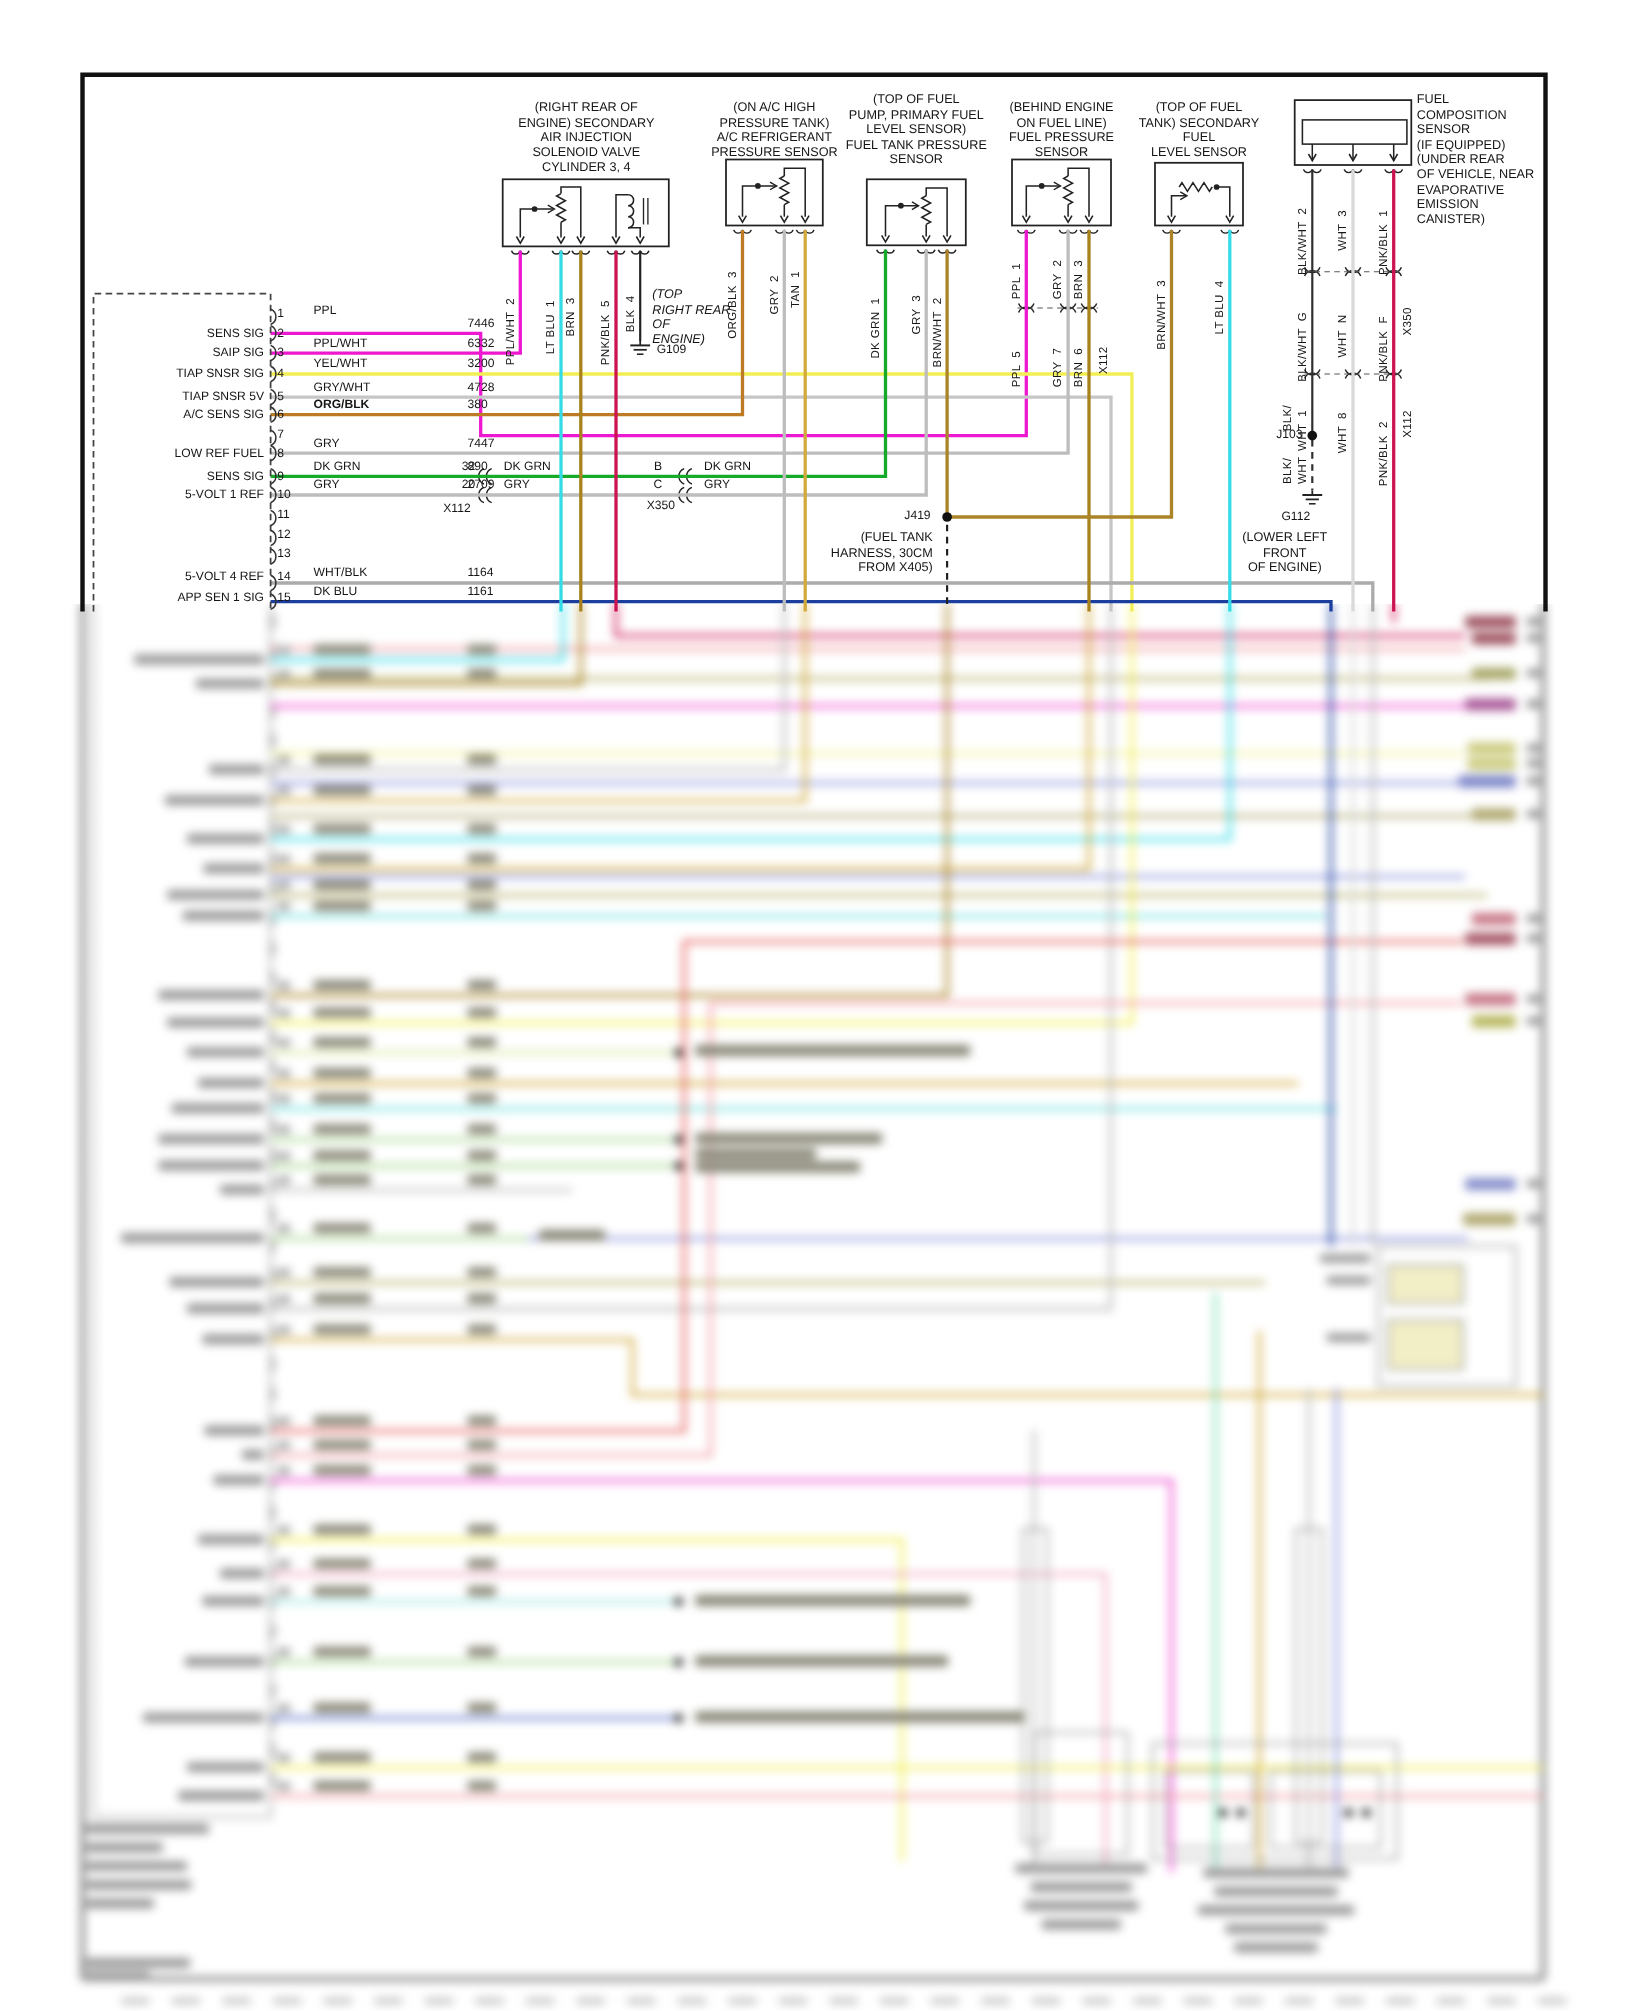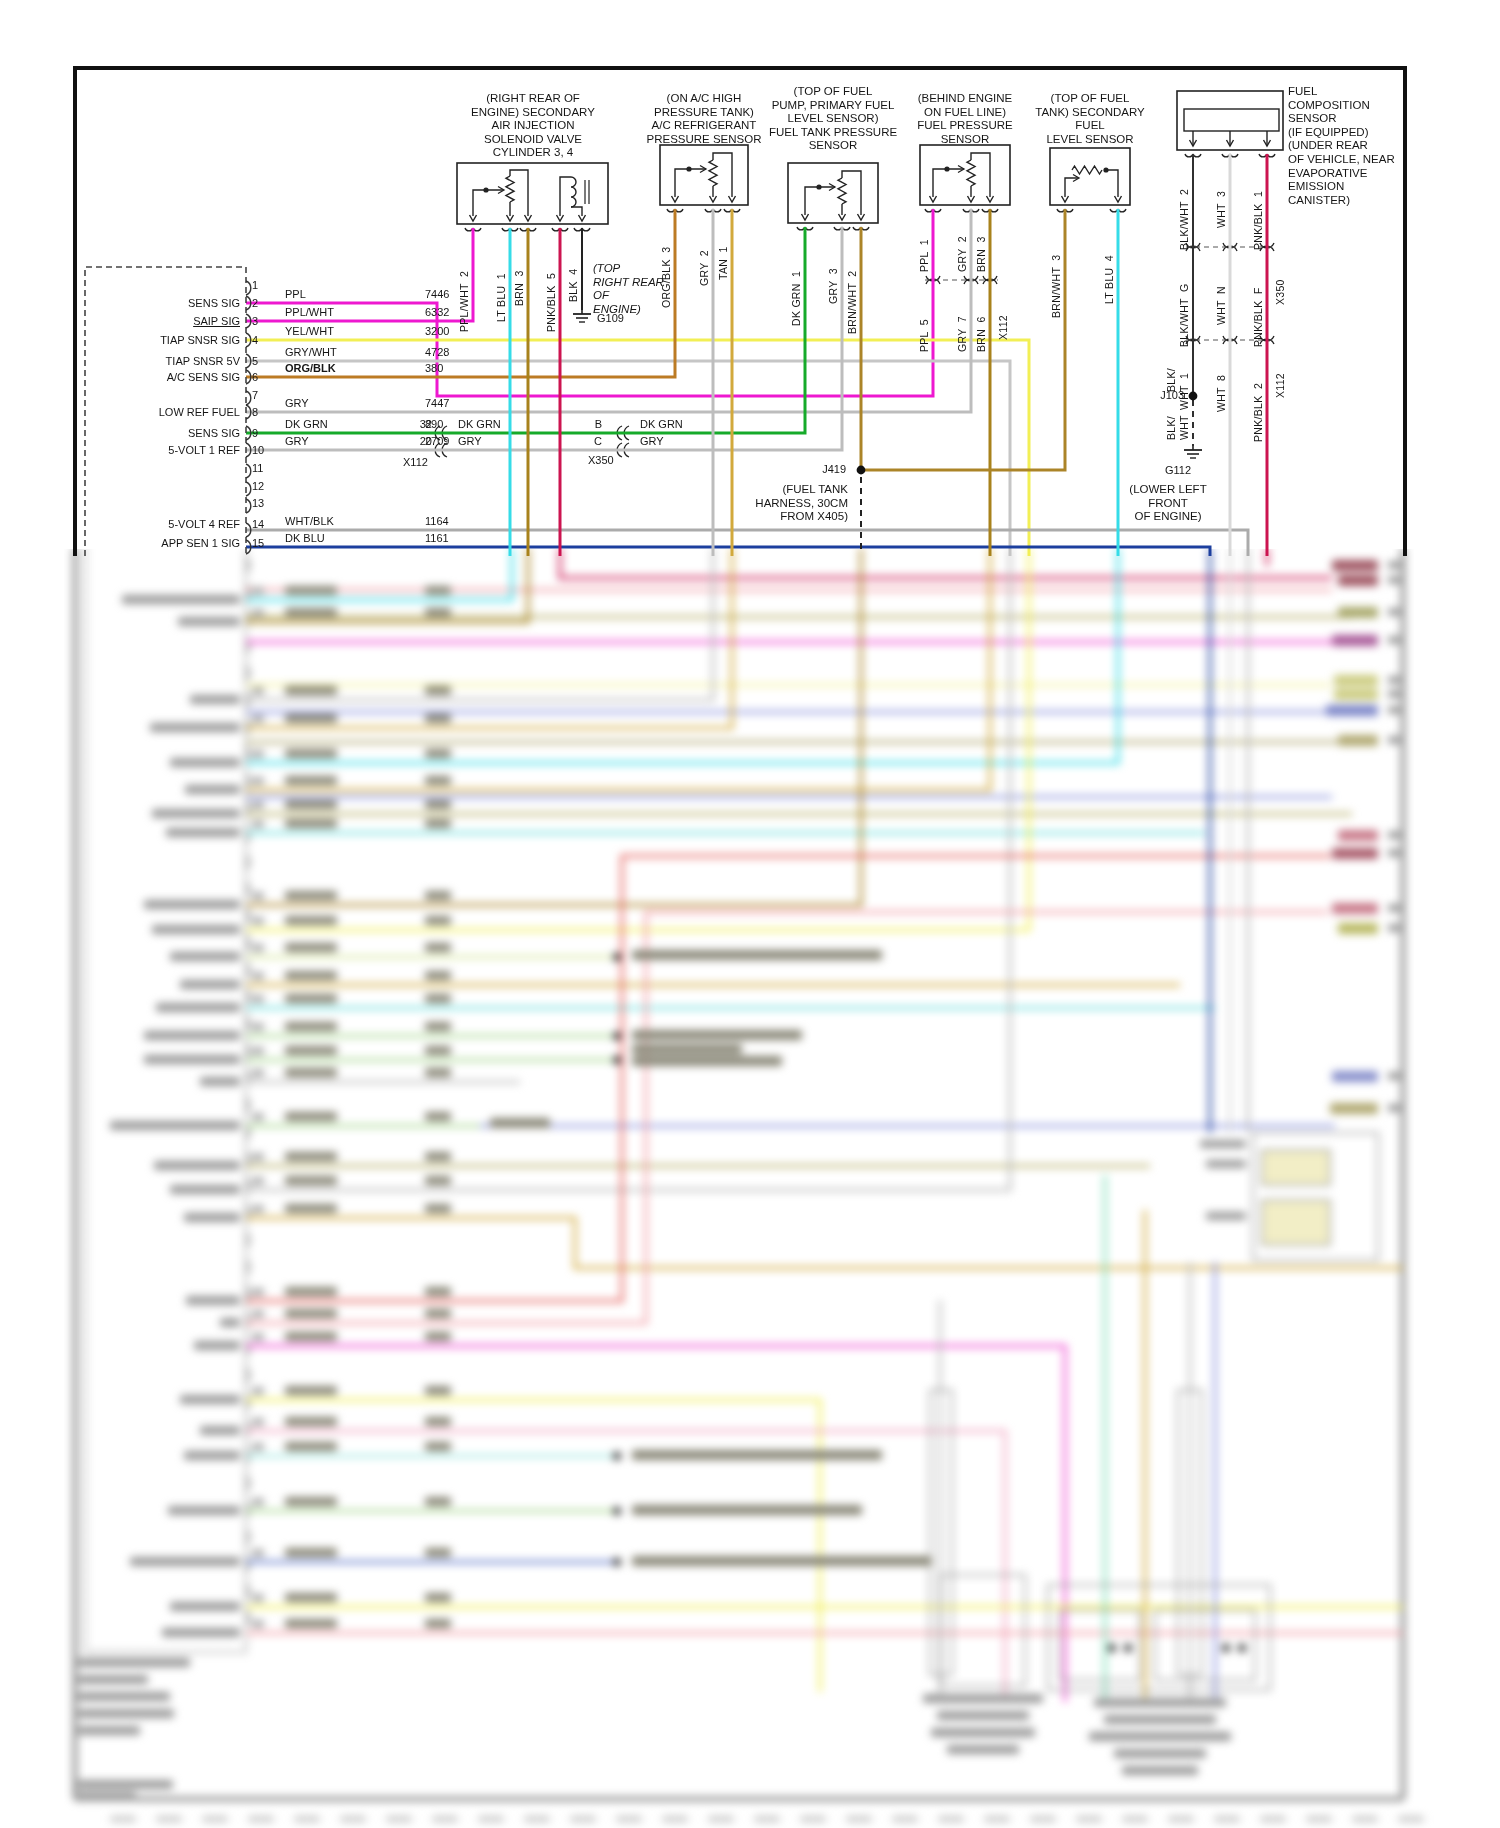--- a/index.html
+++ b/index.html
@@ -571,24 +571,24 @@
       <div class="vlab" style="left: 1164px; top: 352px; height: 40px;">BLK/</div>
       <div class="vlab" style="left: 1177px; top: 348px; height: 62px;">WHT  1</div>
       <div class="vlab" style="left: 1214px; top: 348px; height: 64px;">WHT  8</div>
       <div class="vlab" style="left: 1251px; top: 348px; height: 94px;">PNK/BLK  2</div>
       <div class="vlab" style="left: 1273px; top: 350px; height: 48px;">X112</div>
       <div class="vlab" style="left: 1164px; top: 402px; height: 38px;">BLK/</div>
       <div class="vlab" style="left: 1177px; top: 402px; height: 38px;">WHT</div>
       <div class="lab" style="left: 252px; top: 279px;">1</div>
       <div class="lab" style="left: 252px; top: 297px;">2</div>
       <div class="lab r" style="left: 60px; top: 297px; width: 180px;">SENS SIG</div>
-      <div class="lab" style="left: 285px; top: 288px;">PPL</div>
+      <div class="lab" style="left: 285px; top: 276px;">PPL</div>
       <div class="lab" style="left: 425px; top: 288px;">7446</div>
       <div class="lab" style="left: 252px; top: 315px;">3</div>
-      <div class="lab r" style="left: 60px; top: 315px; width: 180px; text-decoration: underline;">SAIP SIG</div>
+      <div class="lab r" style="left: 60px; top: 315px; width: 180px;">SAIP SIG</div>
       <div class="lab" style="left: 285px; top: 306px;">PPL/WHT</div>
       <div class="lab" style="left: 425px; top: 306px;">6332</div>
       <div class="lab" style="left: 252px; top: 334px;">4</div>
       <div class="lab r" style="left: 60px; top: 334px; width: 180px;">TIAP SNSR SIG</div>
       <div class="lab" style="left: 285px; top: 325px;">YEL/WHT</div>
       <div class="lab" style="left: 425px; top: 325px;">3200</div>
       <div class="lab" style="left: 252px; top: 355px;">5</div>
       <div class="lab r" style="left: 60px; top: 355px; width: 180px;">TIAP SNSR 5V</div>
       <div class="lab" style="left: 285px; top: 346px;">GRY/WHT</div>
       <div class="lab" style="left: 425px; top: 346px;">4728</div>

